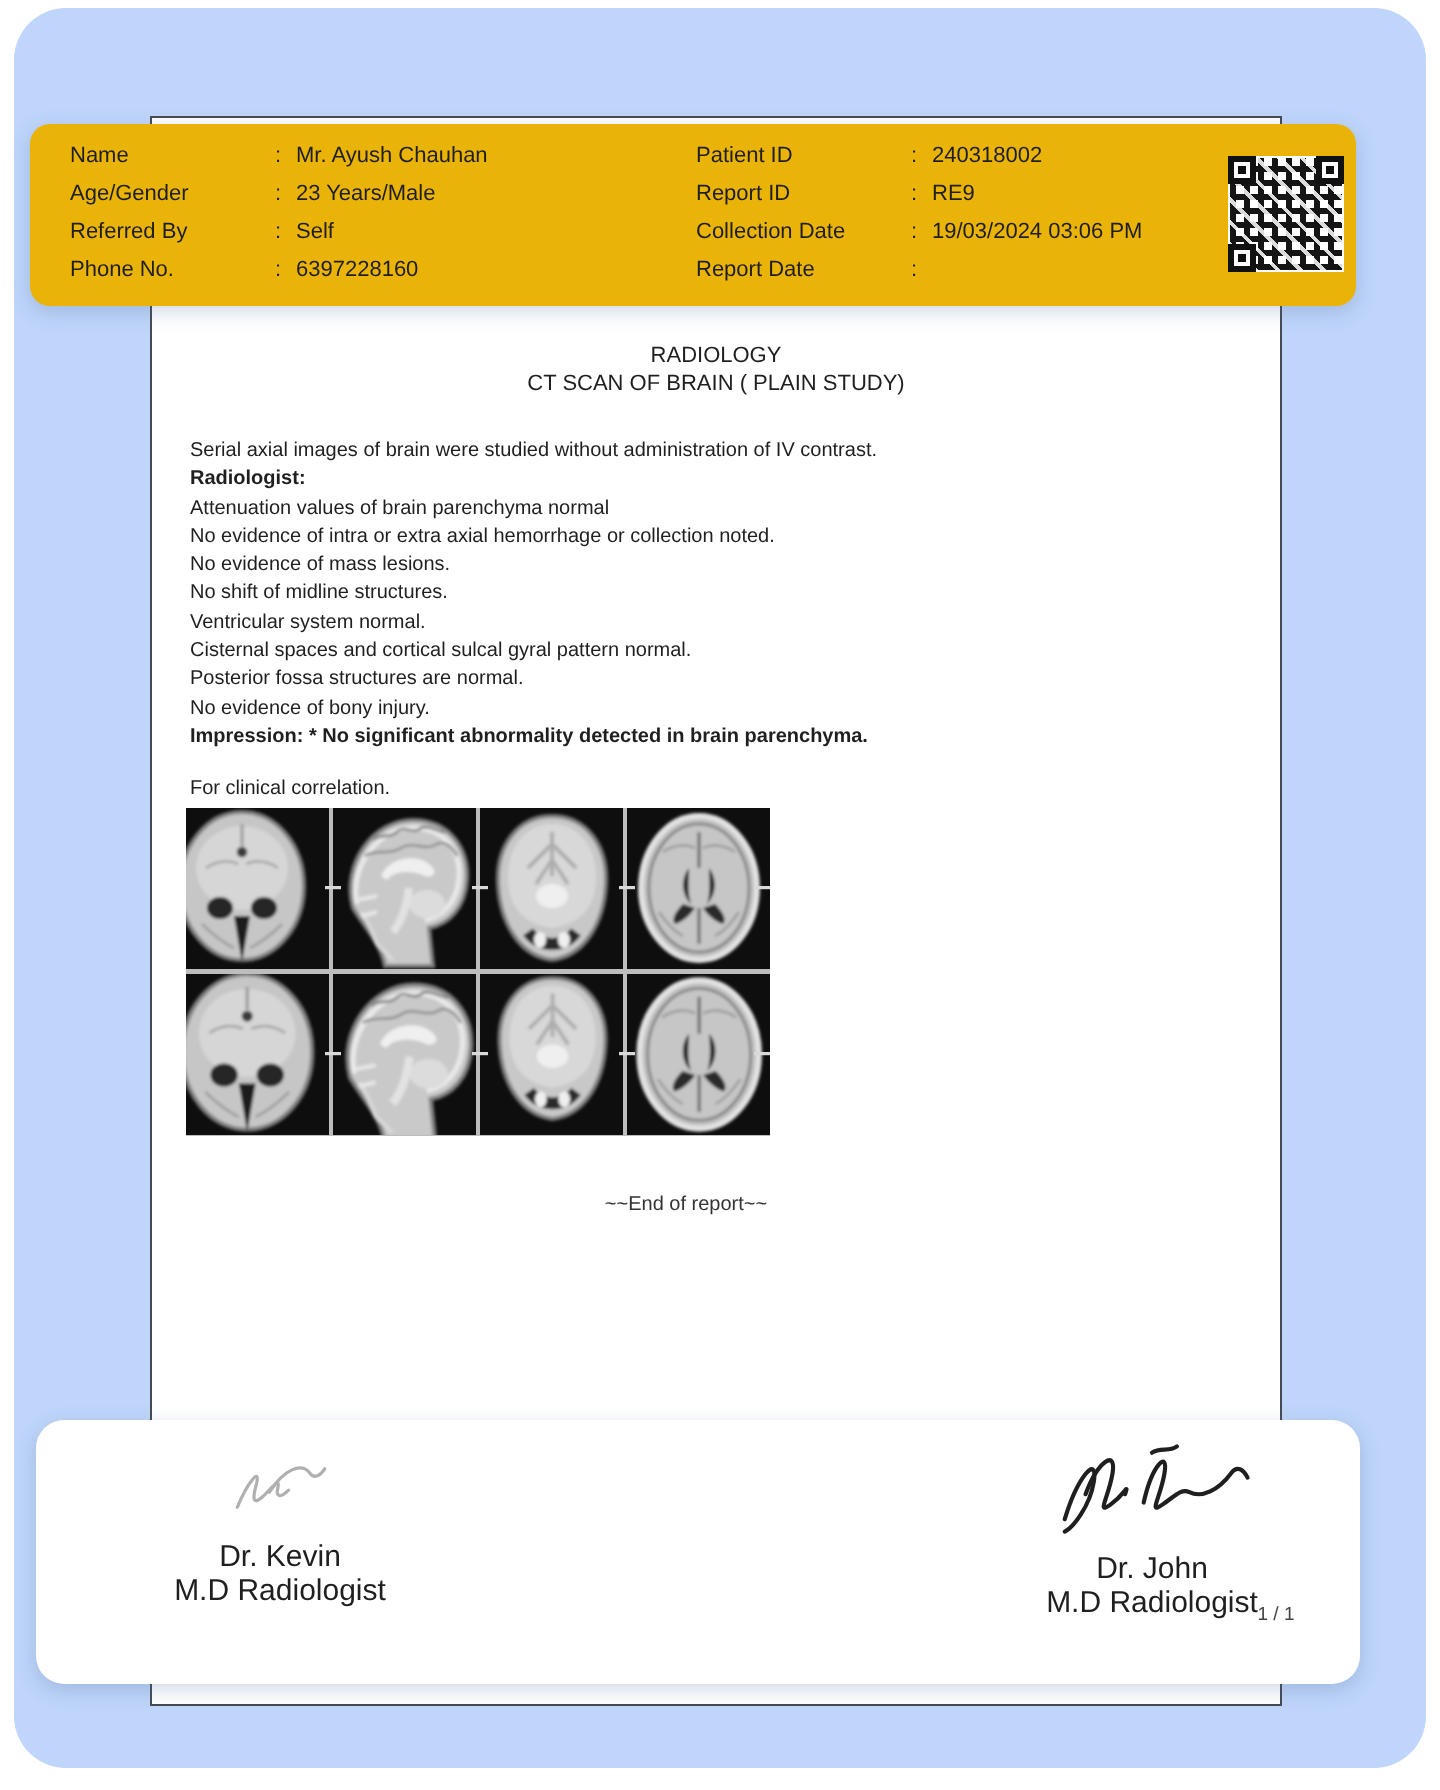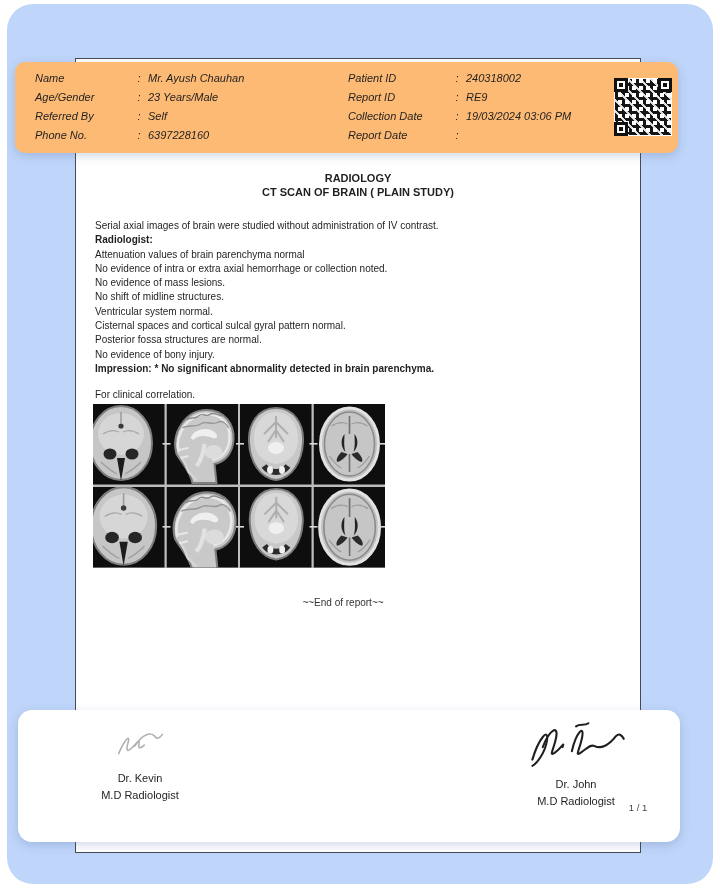--- a/index.html
+++ b/index.html
@@ -4,22 +4,22 @@
 <style>
   html,body{margin:0;padding:0;background:#fff;}
   body{width:720px;height:895px;position:relative;overflow:hidden;
        font-family:"Liberation Sans",sans-serif;color:#1f1f1f;}
   .blue-bg{position:absolute;left:7px;top:4px;width:706px;height:880px;
            background:#bfd5f9;border-radius:26px;}
   .page{position:absolute;left:75px;top:58px;width:566px;height:795px;
         background:#fff;border:1.5px solid #454b54;box-sizing:border-box;}
   
   .header-card{position:absolute;left:15px;top:62px;width:663px;height:91px;
-               background:#fdba74;border-radius:10px;
-               box-shadow:0 3px 10px rgba(70,100,160,.25);font-style:italic;}
+               background:#eab308;border-radius:10px;
+               box-shadow:0 3px 10px rgba(70,100,160,.25);}
   .fields{position:absolute;top:7px;font-size:11px;line-height:19px;}
   .fields.left{left:20px;width:275px;}
   .fields.right{left:305px;width:290px;margin-left:28px;}
   .field-row{display:flex;}
   .f-label{width:95px;}
   .fields.right .f-label{width:100px;}
   .f-colon{width:18px;text-align:center;}
   .f-value{flex:1;white-space:nowrap;}
   
   .qr{position:absolute;left:599px;top:16px;width:58px;height:58px;background:#fff;}
@@ -27,36 +27,36 @@
     background-image:
       repeating-linear-gradient(45deg,rgba(255,255,255,.85) 0 2px,transparent 2px 8px),
       repeating-linear-gradient(90deg,#151515 0 3px,transparent 3px 7px),
       repeating-linear-gradient(0deg,#151515 0 3px,#fff 3px 7px);}
   .qr .finder{position:absolute;width:14px;height:14px;background:#fff;
       border:3px solid #111;box-sizing:border-box;}
   .qr .finder::after{content:"";position:absolute;left:2px;top:2px;width:4px;height:4px;background:#111;}
   .qr .f-tl{left:0;top:0}.qr .f-tr{right:0;top:0}.qr .f-bl{left:0;bottom:0}
   
   .title-block{position:absolute;left:75px;top:171px;width:566px;text-align:center;
-               font-size:11px;font-weight:bold;line-height:14px;}
+               font-size:11px;font-weight:normal;line-height:14px;}
   .report-text{position:absolute;left:95px;top:219px;width:470px;
                font-size:10px;line-height:14.3px;}
   .report-text p{margin:0;}
   .bold{font-weight:bold;}
   .clinical{margin-top:12px !important;}
   
   .scan-wrap{position:absolute;left:93px;top:404px;width:292px;height:164px;}
   
   .end-note{position:absolute;left:75px;top:597px;width:536px;text-align:center;
             font-size:10px;color:#333;}
   
   .footer-card{position:absolute;left:18px;top:710px;width:662px;height:132px;
                background:#fff;border-radius:14px;
                box-shadow:0 3px 10px rgba(70,100,160,.25);}
-  .sig-block{position:absolute;width:160px;text-align:center;font-size:11px;line-height:17px;}
+  .sig-block{position:absolute;width:160px;text-align:center;font-size:15px;line-height:17px;}
   .sig-block.left{left:42px;top:18px;}
   .sig-block.right{left:478px;top:8px;}
   .sig-img{display:block;margin:0 auto 6px auto;}
   .sig-block.left .sig-img{margin-bottom:10px;}
   .pagination{position:absolute;left:590px;top:92px;width:60px;text-align:center;
               font-size:9.5px;color:#444;}
 </style>
 </head>
 <body>
 

